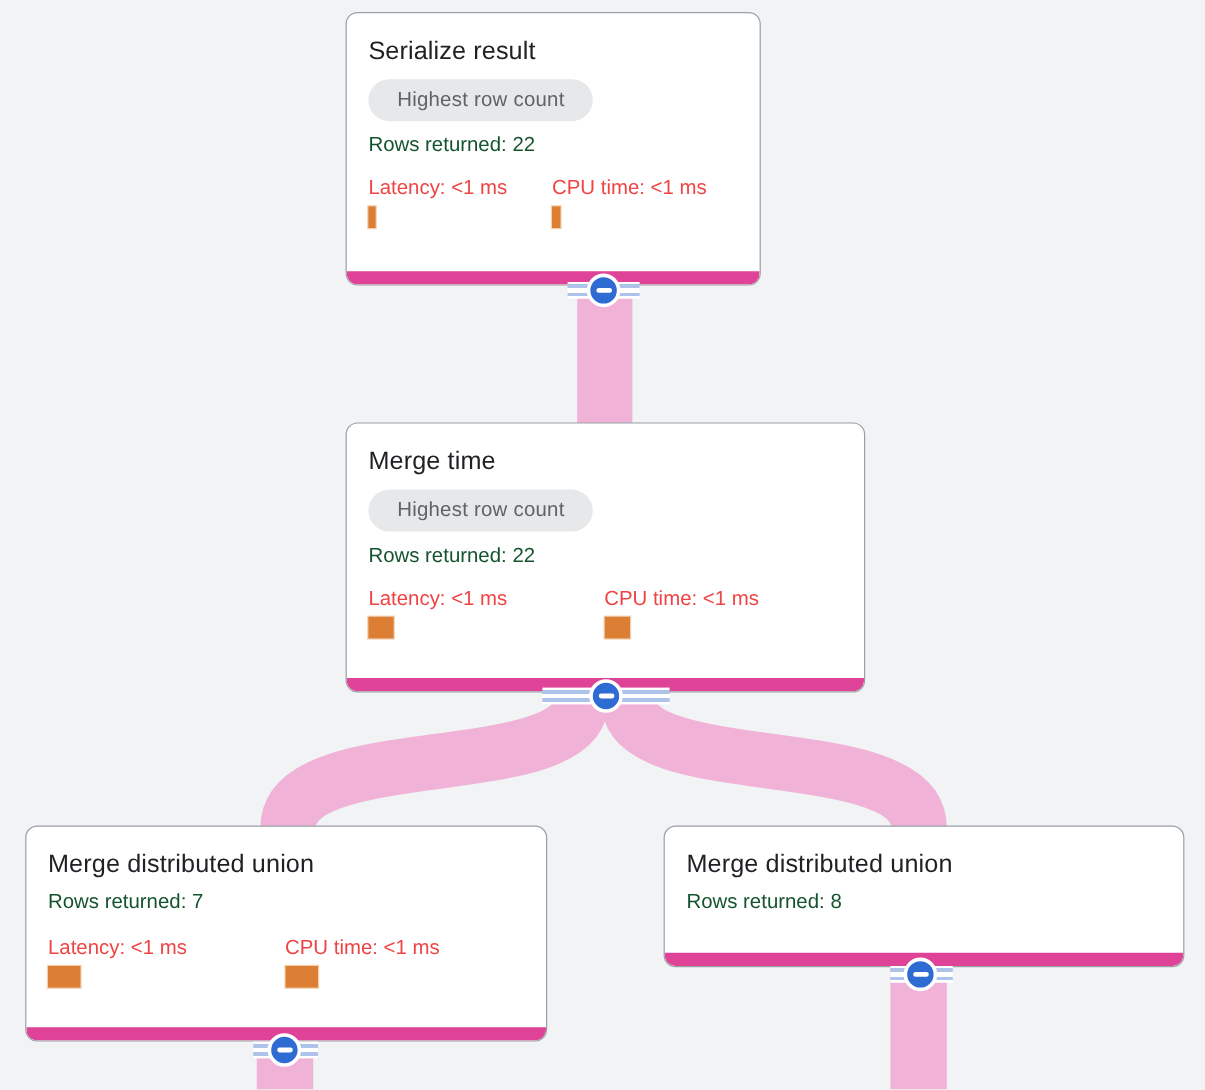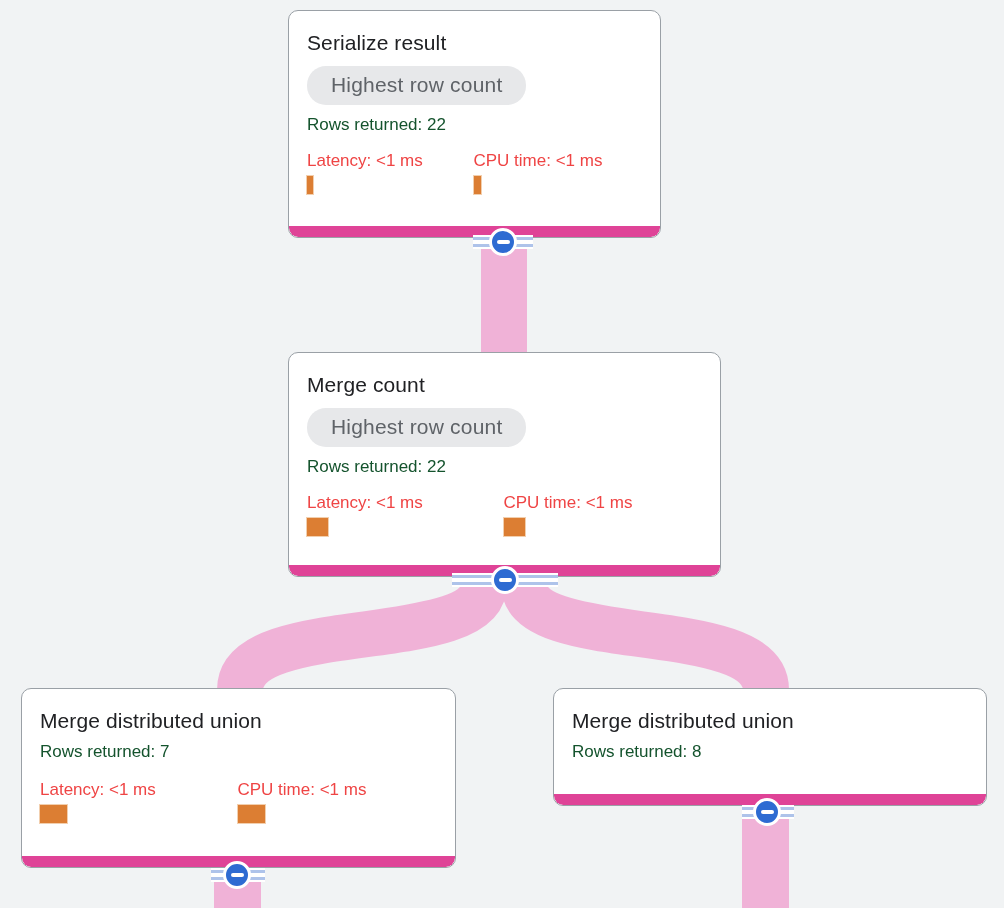--- a/index.html
+++ b/index.html
@@ -46,21 +46,21 @@
     color: #202124;
     letter-spacing: 0.1px;
   }
   .badge {
     display: inline-block;
     margin-top: 10px;
     padding: 7px 24px 8px 24px;
     border-radius: 19px;
     background: #e7e8ea;
     color: #5f6368;
-    font-size: 21px;
+    font-size: 17px;
     font-weight: 500;
     letter-spacing: 0.2px;
   }
   .rows-line {
     margin-top: 9px;
     font-size: 17px;
     line-height: 22px;
     color: #14532d;
   }
   .no-badge .rows-line { margin-top: 7px; }
@@ -122,41 +122,41 @@
 
     <path d="M484 584 C484 654, 240 614, 240 690" fill="none" stroke="#f0b2d7" stroke-width="46"></path>
 
     <path d="M524 584 C524 654, 766 614, 766 690" fill="none" stroke="#f0b2d7" stroke-width="46"></path>
 
     <rect x="214" y="868" width="47" height="40" fill="#f0b2d7"></rect>
 
     <rect x="742" y="806" width="47" height="102" fill="#f0b2d7"></rect>
   </svg>
 
-  <div class="plan-node" style="left:288px; top:10px; width:373px; height:228px;">
+  <div class="plan-node" style="left:288px; top:10px; width:346px; height:228px;">
     <div class="node-title">Serialize result</div>
     <div>
       <span class="badge">Highest row count</span>
     </div>
     <div class="rows-line">Rows returned: 22</div>
     <div class="metrics">
       <div class="col">
         <div class="metric-label">Latency: &lt;1 ms</div>
         <div class="metric-bar" style="width: 6px;"></div>
       </div>
       <div class="col">
         <div class="metric-label">CPU time: &lt;1 ms</div>
         <div class="metric-bar" style="width: 7px;"></div>
       </div>
     </div>
     <div class="accent-bar"></div>
   </div>
 
   <div class="plan-node" style="left:288px; top:352px; width:433px; height:225px;">
-    <div class="node-title">Merge count</div>
+    <div class="node-title">Merge time</div>
     <div>
       <span class="badge">Highest row count</span>
     </div>
     <div class="rows-line">Rows returned: 22</div>
     <div class="metrics">
       <div class="col">
         <div class="metric-label">Latency: &lt;1 ms</div>
         <div class="metric-bar" style="width: 21px;"></div>
       </div>
       <div class="col">

